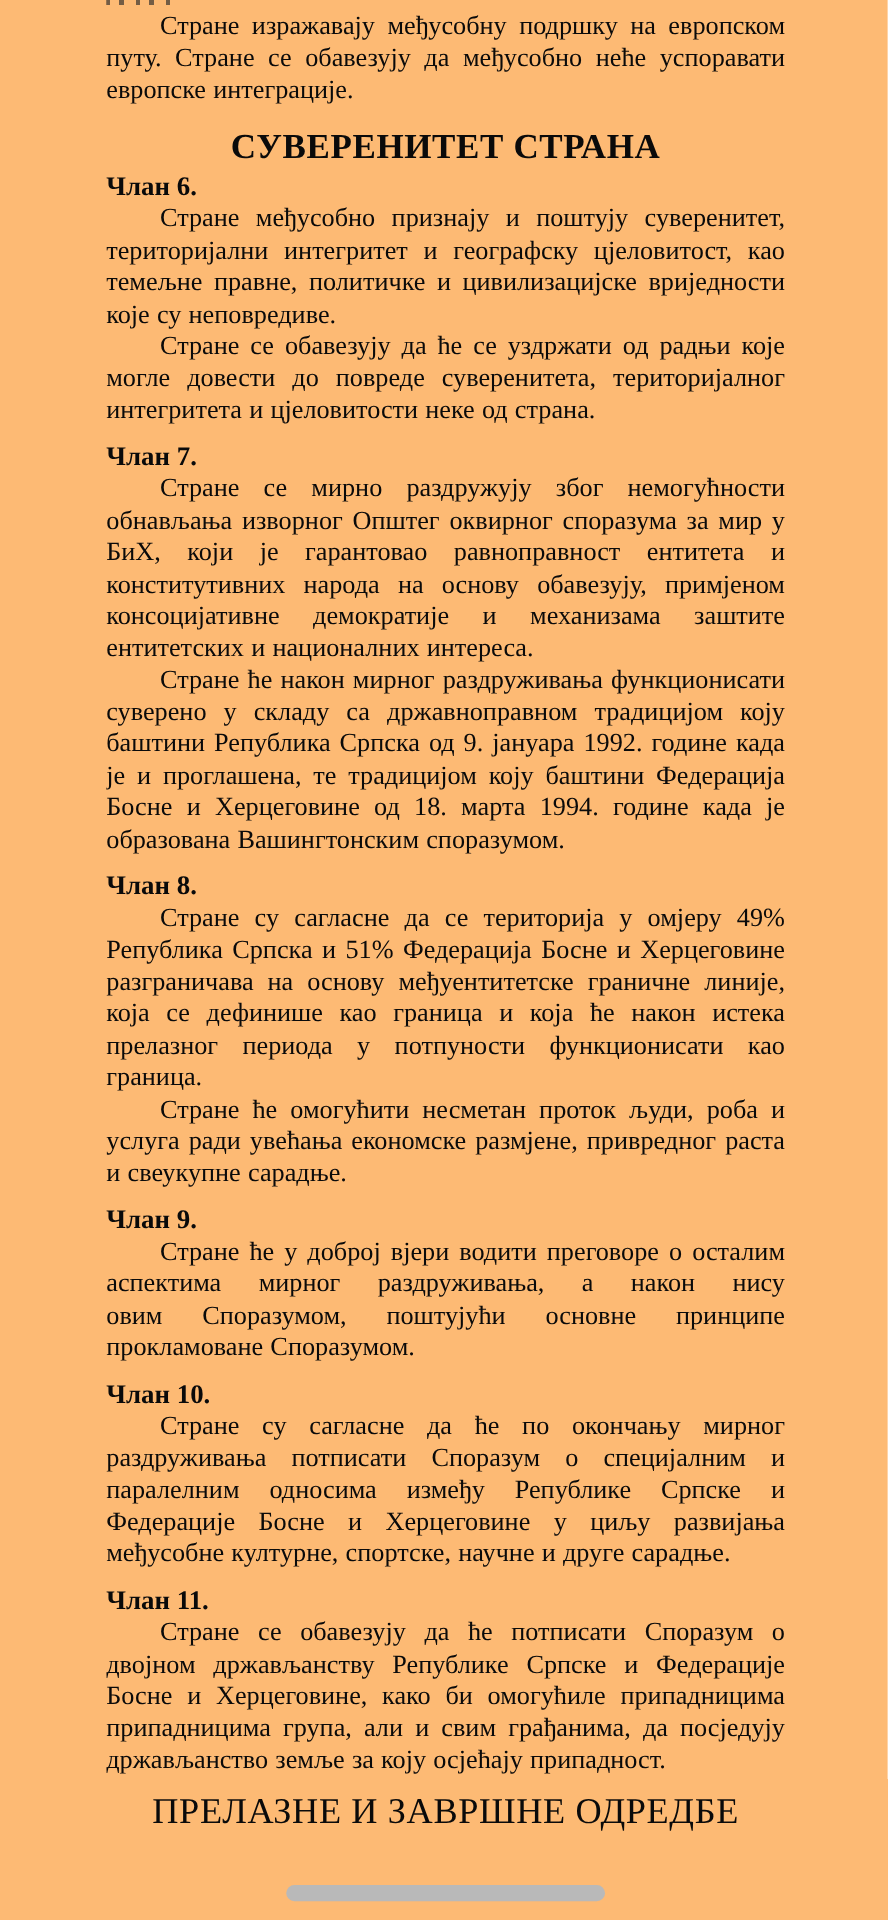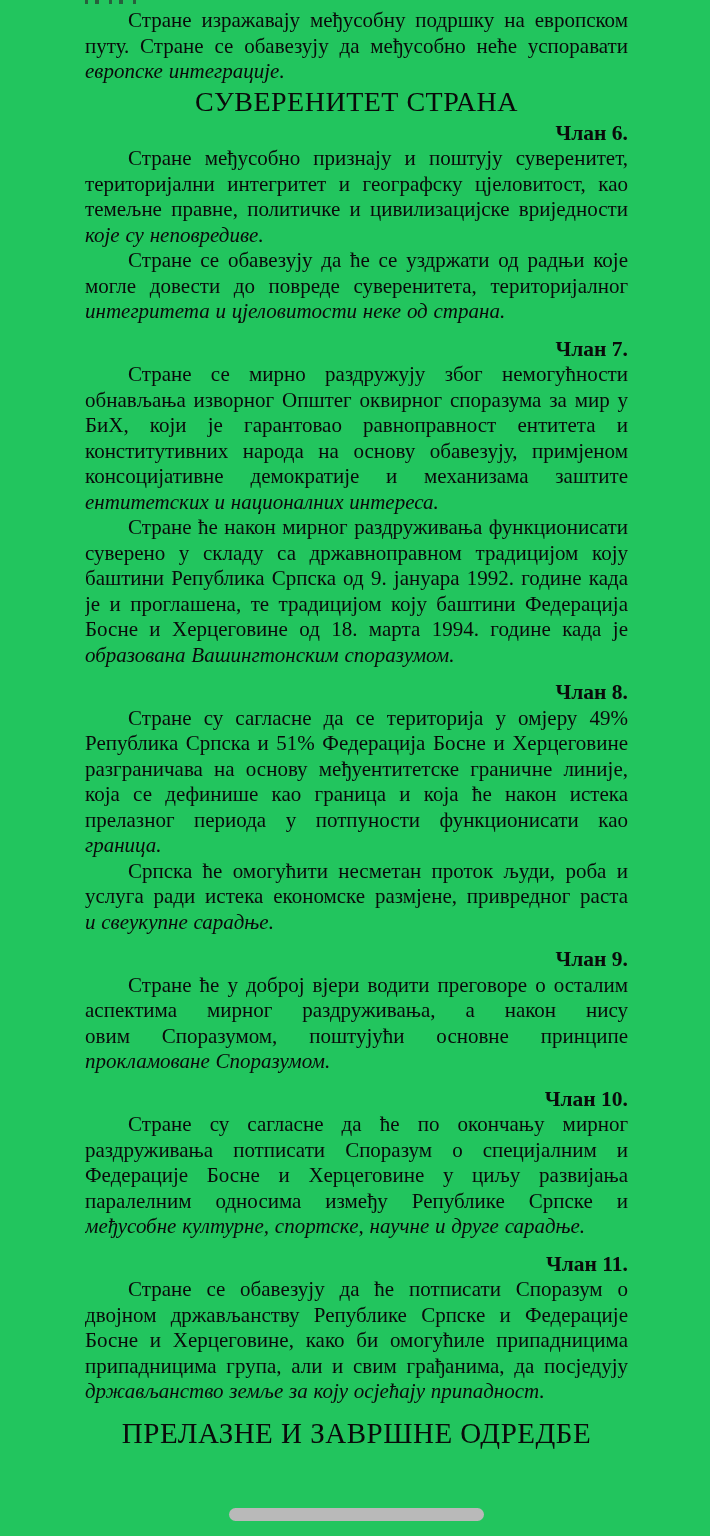--- a/index.html
+++ b/index.html
@@ -22,45 +22,45 @@
   }
   .doc {
     position: absolute; left: 85px; top: 8px; width: 543px;
   }
   .line {
     font-size: 21px; line-height: 25.5px; height: 25.5px; overflow: hidden;
     text-align: justify; text-align-last: justify;
     word-spacing: 0.5px;
   }
   .line.first { text-indent: 43px; }
-  .line.last  { text-align-last: left; font-style: italic; }
+  .line.last  { text-align-last: left; }
   .heading-major {
-    font-size: 28px; line-height: 34px; 
-    text-align: center; letter-spacing: 0.5px; font-weight: normal;
+    font-size: 28px; line-height: 34px; margin-top: 16px;
+    text-align: center; letter-spacing: 0.5px; font-weight: bold;
   }
   .heading-article {
     font-size: 21.5px; line-height: 25.5px; margin-top: 12px;
-    text-align: right; font-weight: bold;
+    text-align: left; font-weight: bold;
   }
   .heading-major + .heading-article { margin-top: 2px; }
   .heading-major-bottom {
     font-size: 29px; line-height: 40px; margin-top: 8px;
     text-align: center; letter-spacing: 0.5px; font-weight: normal;
     white-space: nowrap; margin-left: -20px; margin-right: -20px;
   }
   .scroll-pill {
     position: absolute; left: 229px; top: 1508px;
     width: 255px; height: 13px; border-radius: 7px;
     z-index: 2;
   }
 </style>
 </head>
 <body>
 
-<div class="page" style="background: #22c55e; color: rgb(10, 10, 10);">
+<div class="page" style="background: #fdba74; color: rgb(10, 10, 10);">
   <div class="top-remnant"></div>
   <div class="doc">
       <div class="para">
         <div class="line first">Стране изражавају међусобну подршку на европском</div>
         <div class="line">путу. Стране се обавезују да међусобно неће успоравати</div>
         <div class="line last">европске интеграције.</div>
       </div>
       <div class="heading-major">СУВЕРЕНИТЕТ СТРАНА</div>
       <div class="heading-article">Члан 6.</div>
       <div class="para">
@@ -94,37 +94,37 @@
       <div class="heading-article">Члан 8.</div>
       <div class="para">
         <div class="line first">Стране су сагласне да се територија у омјеру 49%</div>
         <div class="line">Република Српска и 51% Федерација Босне и Херцеговине</div>
         <div class="line">разграничава на основу међуентитетске граничне линије,</div>
         <div class="line">која се дефинише као граница и која ће након истека</div>
         <div class="line">прелазног периода у потпуности функционисати као</div>
         <div class="line last">граница.</div>
       </div>
       <div class="para">
-        <div class="line first">Српска ће омогућити несметан проток људи, роба и</div>
-        <div class="line">услуга ради истека економске размјене, привредног раста</div>
+        <div class="line first">Стране ће омогућити несметан проток људи, роба и</div>
+        <div class="line">услуга ради увећања економске размјене, привредног раста</div>
         <div class="line last">и свеукупне сарадње.</div>
       </div>
       <div class="heading-article">Члан 9.</div>
       <div class="para">
         <div class="line first">Стране ће у доброј вјери водити преговоре о осталим</div>
         <div class="line">аспектима мирног раздруживања, а након нису обухваћеним</div>
         <div class="line">овим Споразумом, поштујући основне принципе</div>
         <div class="line last">прокламоване Споразумом.</div>
       </div>
       <div class="heading-article">Члан 10.</div>
       <div class="para">
         <div class="line first">Стране су сагласне да ће по окончању мирног</div>
         <div class="line">раздруживања потписати Споразум о специјалним и</div>
+        <div class="line">паралелним односима између Републике Српске и</div>
         <div class="line">Федерације Босне и Херцеговине у циљу развијања</div>
-        <div class="line">паралелним односима између Републике Српске и</div>
         <div class="line last">међусобне културне, спортске, научне и друге сарадње.</div>
       </div>
       <div class="heading-article">Члан 11.</div>
       <div class="para">
         <div class="line first">Стране се обавезују да ће потписати Споразум о</div>
         <div class="line">двојном држављанству Републике Српске и Федерације</div>
         <div class="line">Босне и Херцеговине, како би омогућиле припадницима</div>
         <div class="line">припадницима група, али и свим грађанима, да посједују</div>
         <div class="line last">држављанство земље за коју осјећају припадност.</div>
       </div>

